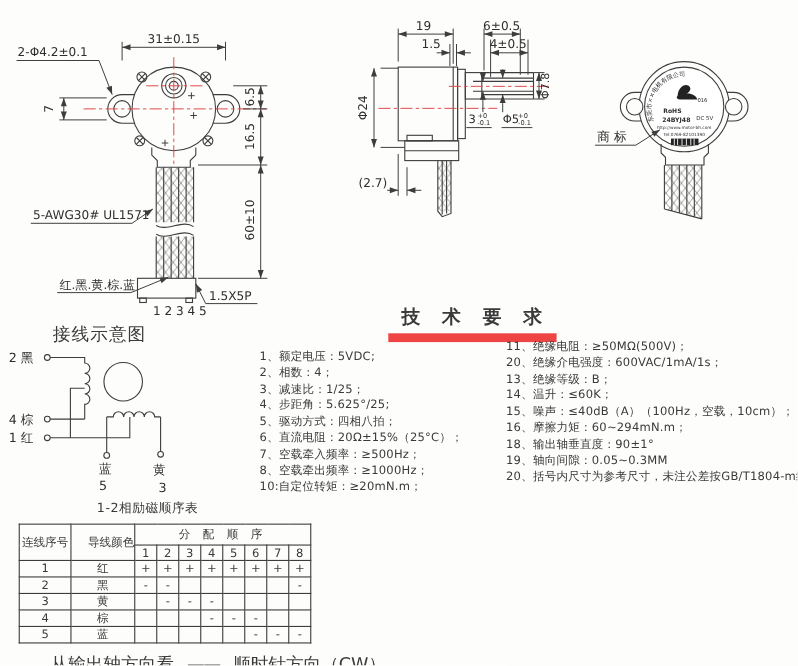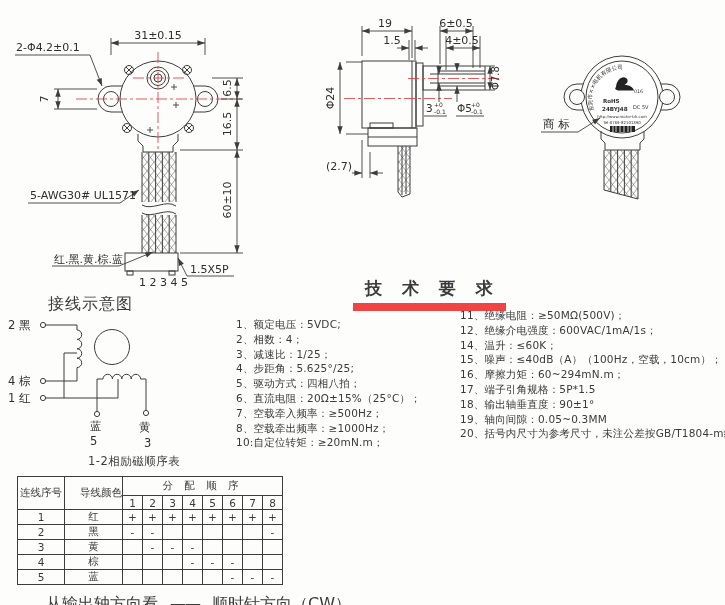--- a/index.html
+++ b/index.html
@@ -379,23 +379,23 @@
       <div>3、减速比：1/25；</div>
       <div>4、步距角：5.625°/25;</div>
       <div>5、驱动方式：四相八拍；</div>
       <div>6、直流电阻：20Ω±15%（25°C）；</div>
       <div>7、空载牵入频率：≥500Hz；</div>
       <div>8、空载牵出频率：≥1000Hz；</div>
       <div>10:自定位转矩：≥20mN.m；</div>
     </div>
 <div class="abs tech-col tech-right">
       <div>11、绝缘电阻：≥50MΩ(500V)；</div>
-      <div>12、绝缘介电强度：600VAC/1mA/1s；</div>
+      <div>20、绝缘介电强度：600VAC/1mA/1s；</div>
+      <div>13、绝缘等级：B；</div>
       <div>14、温升：≤60K；</div>
       <div>15、噪声：≤40dB（A）（100Hz，空载，10cm）；</div>
       <div>16、摩擦力矩：60~294mN.m；</div>
-      <div>17、端子引角规格：5P*1.5</div>
       <div>18、输出轴垂直度：90±1°</div>
       <div>19、轴向间隙：0.05~0.3MM</div>
       <div>20、括号内尺寸为参考尺寸，未注公差按GB/T1804-m级。</div>
     </div>
 
 </div>
 
 </body></html>

